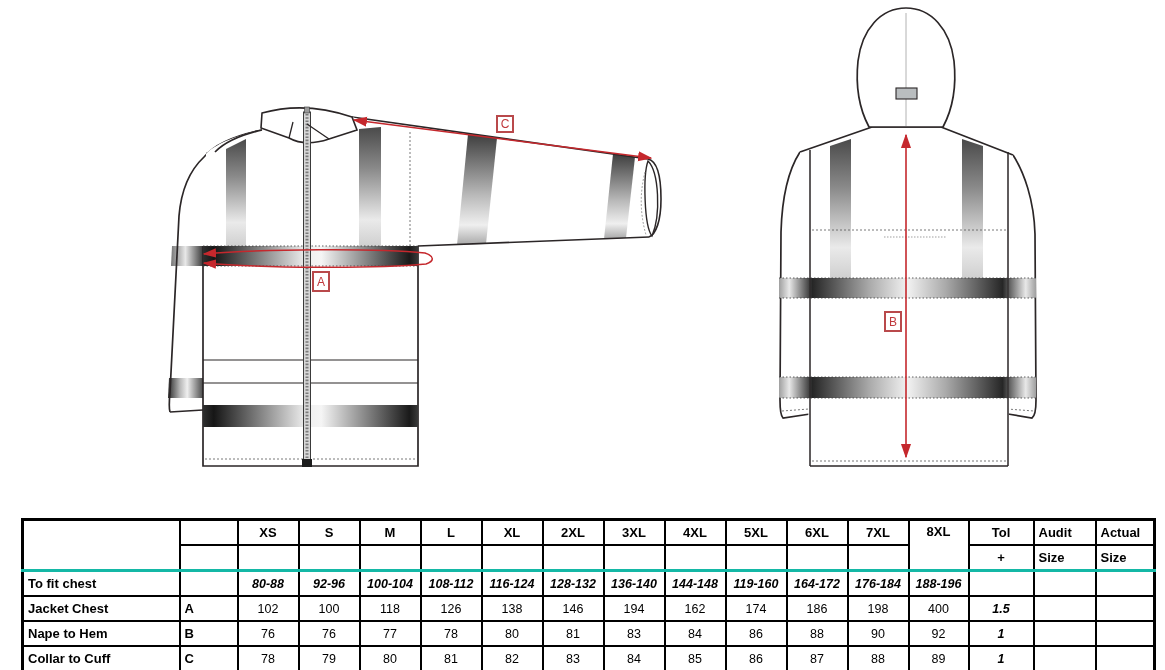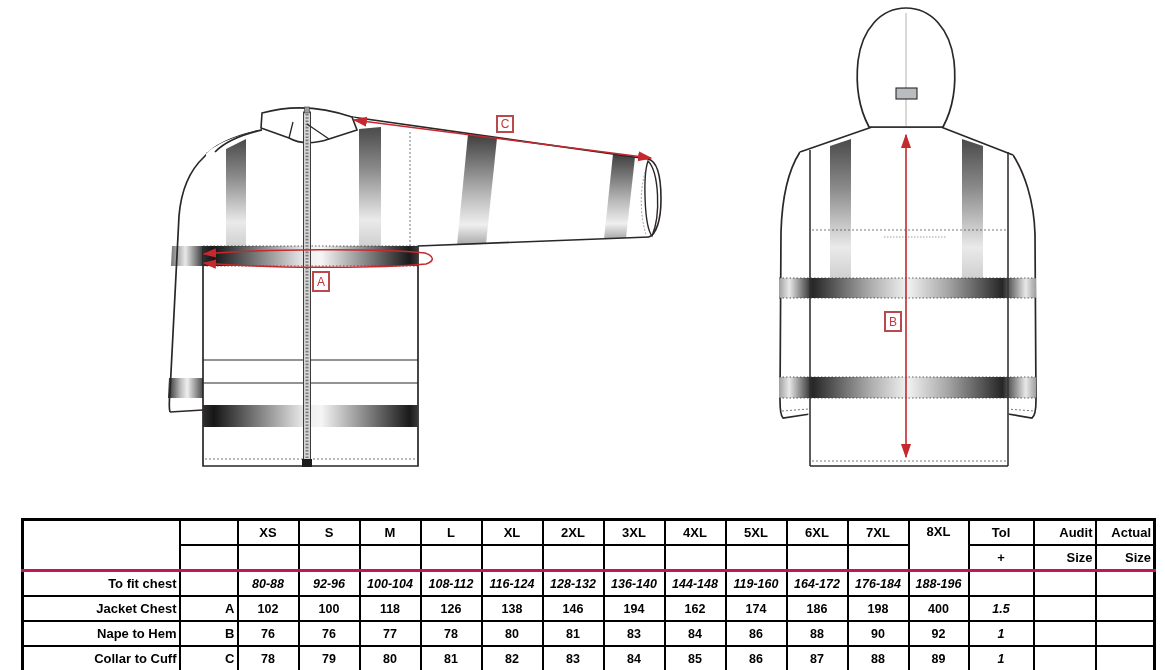--- a/index.html
+++ b/index.html
@@ -9,24 +9,24 @@
   .mlabel{position:absolute;background:#fff;border:2px solid #b9494b;color:#c0393d;
           font:12px "Liberation Sans",sans-serif;display:flex;align-items:center;
           justify-content:center;box-sizing:border-box;}
   
   .tblwrap{position:absolute;left:21px;top:518px;}
   table.spec{border-collapse:collapse;table-layout:fixed;width:1132px;background:#fff;
              border:3px solid #000;color:#000;}
   table.spec th,table.spec td{border:2px solid #000;height:23px;padding:0 2px;
              text-align:center;font:bold 13px "Liberation Sans",sans-serif;
              white-space:nowrap;overflow:hidden;}
-  table.spec .lft{text-align:right;padding-left:4px;}
-  table.spec .val{font-weight:bold;font-size:12.5px;}
+  table.spec .lft{text-align:left;padding-left:4px;}
+  table.spec .val{font-weight:normal;font-size:12.5px;}
   table.spec .bv{font-weight:bold;font-size:12.5px;font-style:italic;}
-  table.spec .sep{border-bottom:3px solid #be185d;}
+  table.spec .sep{border-bottom:3px solid #14b8a6;}
   table.spec .top8{vertical-align:top;padding-top:3px;}
 </style>
 </head>
 <body>
 
 <div class="stage">
 
   <svg style="left:150px;top:95px;" width="520" height="385" viewBox="150 95 520 385">
     <defs>
       <linearGradient id="gv" x1="0" y1="0" x2="0" y2="1">

